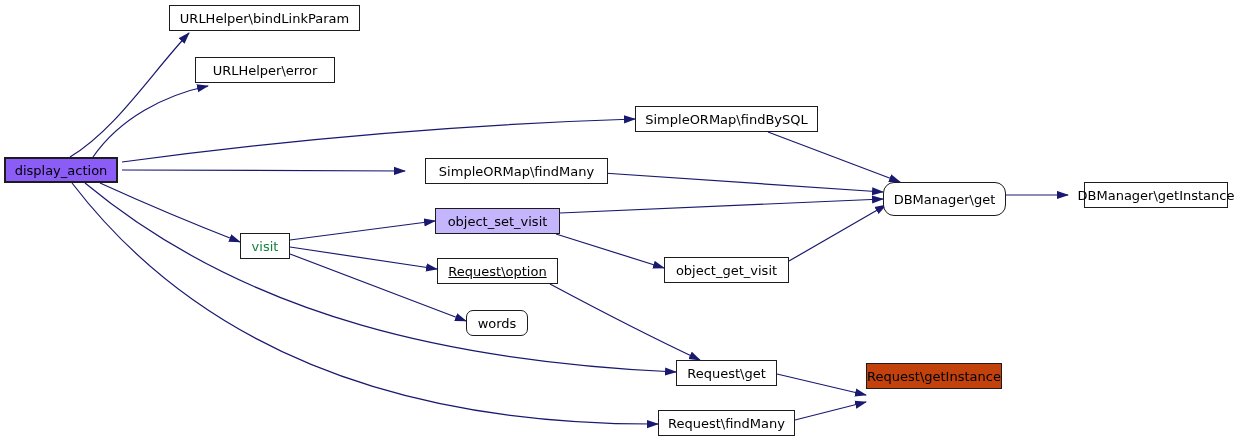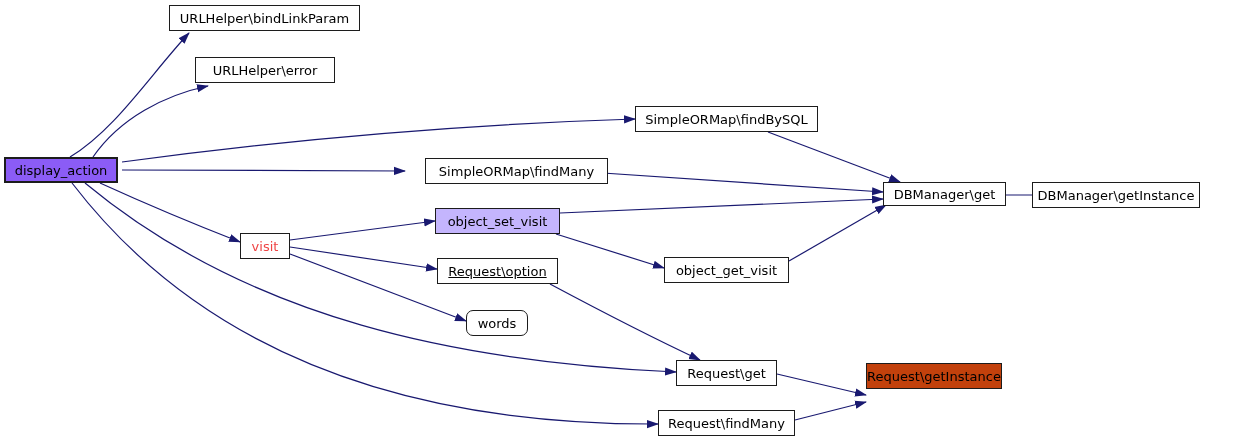--- a/index.html
+++ b/index.html
@@ -77,24 +77,24 @@
         <path d="M777,374 L866,395" stroke="#191970" marker-end="url(#arrowhead)"></path>
         <path d="M795,420 L866,402" stroke="#191970" marker-end="url(#arrowhead)"></path>
       </g>
   </svg>
   <div>
       <div class="node hl" style="left: 4px; top: 157px; width: 114px; height: 26px; background: #8b5cf6; border-color: rgb(28, 28, 28); color: rgb(0, 0, 0);">display_action</div>
       <div class="node" style="left: 169px; top: 5px; width: 191px; height: 26px; background: rgb(255, 255, 255); border-color: rgb(28, 28, 28); color: rgb(0, 0, 0);">URLHelper\bindLinkParam</div>
       <div class="node" style="left: 195px; top: 57px; width: 140px; height: 26px; background: rgb(255, 255, 255); border-color: rgb(28, 28, 28); color: rgb(0, 0, 0);">URLHelper\error</div>
       <div class="node" style="left: 635px; top: 106px; width: 183px; height: 26px; background: rgb(255, 255, 255); border-color: rgb(28, 28, 28); color: rgb(0, 0, 0);">SimpleORMap\findBySQL</div>
       <div class="node" style="left: 405px; top: 158px; width: 183px; height: 26px; background: rgb(255, 255, 255); border-color: rgb(28, 28, 28); color: rgb(0, 0, 0); margin-left: 20px;">SimpleORMap\findMany</div>
-      <div class="node" style="left: 240px; top: 233px; width: 50px; height: 26px; background: rgb(255, 255, 255); border-color: rgb(28, 28, 28); color: #ef4444;">visit</div>
+      <div class="node" style="left: 240px; top: 233px; width: 50px; height: 26px; background: rgb(255, 255, 255); border-color: rgb(28, 28, 28); color: #15803d;">visit</div>
       <div class="node" style="left: 435px; top: 208px; width: 125px; height: 26px; background: #c4b5fd; border-color: rgb(28, 28, 28); color: rgb(0, 0, 0); text-align: right;">object_set_visit</div>
       <div class="node" style="left: 437px; top: 258px; width: 121px; height: 26px; background: rgb(255, 255, 255); border-color: rgb(28, 28, 28); color: rgb(0, 0, 0); text-decoration: underline;">Request\option</div>
       <div class="node" style="left: 466px; top: 310px; width: 62px; height: 26px; background: rgb(255, 255, 255); border-color: rgb(28, 28, 28); color: rgb(0, 0, 0); border-radius: 7px;">words</div>
       <div class="node" style="left: 664px; top: 257px; width: 125px; height: 26px; background: rgb(255, 255, 255); border-color: rgb(28, 28, 28); color: rgb(0, 0, 0);">object_get_visit</div>
-      <div class="node" style="left: 883px; top: 182px; width: 123px; height: 24px; background: rgb(255, 255, 255); border-color: rgb(28, 28, 28); color: rgb(0, 0, 0);">DBManager\get</div>
-      <div class="node" style="left: 1032px; top: 182px; width: 168px; height: 26px; background: rgb(255, 255, 255); border-color: rgb(28, 28, 28); color: rgb(0, 0, 0);">DBManager\getInstance</div>
+      <div class="node" style="left: 883px; top: 182px; width: 123px; height: 34px; background: rgb(255, 255, 255); border-color: rgb(28, 28, 28); color: rgb(0, 0, 0); border-radius: 11px;">DBManager\get</div>
+      <div class="node" style="left: 1084px; top: 182px; width: 144px; height: 26px; background: rgb(255, 255, 255); border-color: rgb(28, 28, 28); color: rgb(0, 0, 0);">DBManager\getInstance</div>
       <div class="node" style="left: 676px; top: 360px; width: 101px; height: 26px; background: rgb(255, 255, 255); border-color: rgb(28, 28, 28); color: rgb(0, 0, 0);">Request\get</div>
       <div class="node" style="left: 658px; top: 410px; width: 137px; height: 26px; background: rgb(255, 255, 255); border-color: rgb(28, 28, 28); color: rgb(0, 0, 0);">Request\findMany</div>
       <div class="node" style="left: 866px; top: 363px; width: 136px; height: 26px; background: #c2410c; border-color: rgb(28, 28, 28); color: rgb(0, 0, 0);">Request\getInstance</div>
     </div>
 </div>
 
 </body></html>

